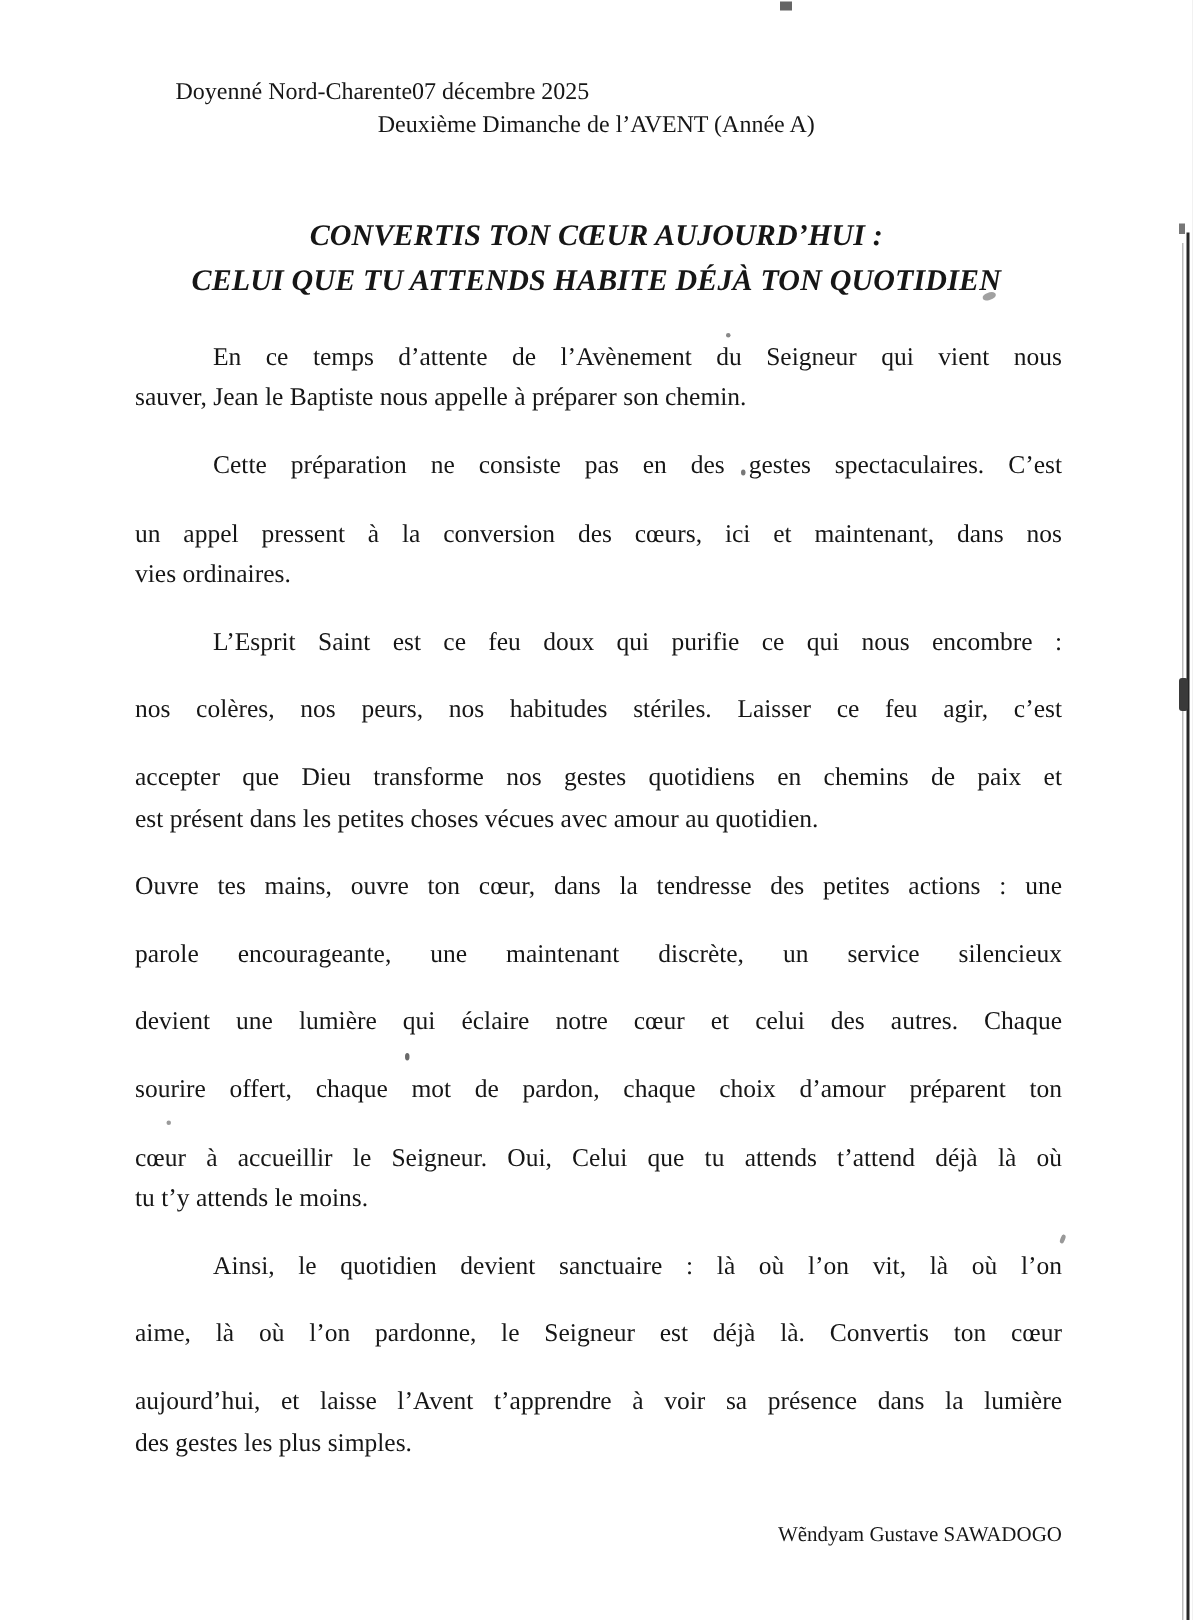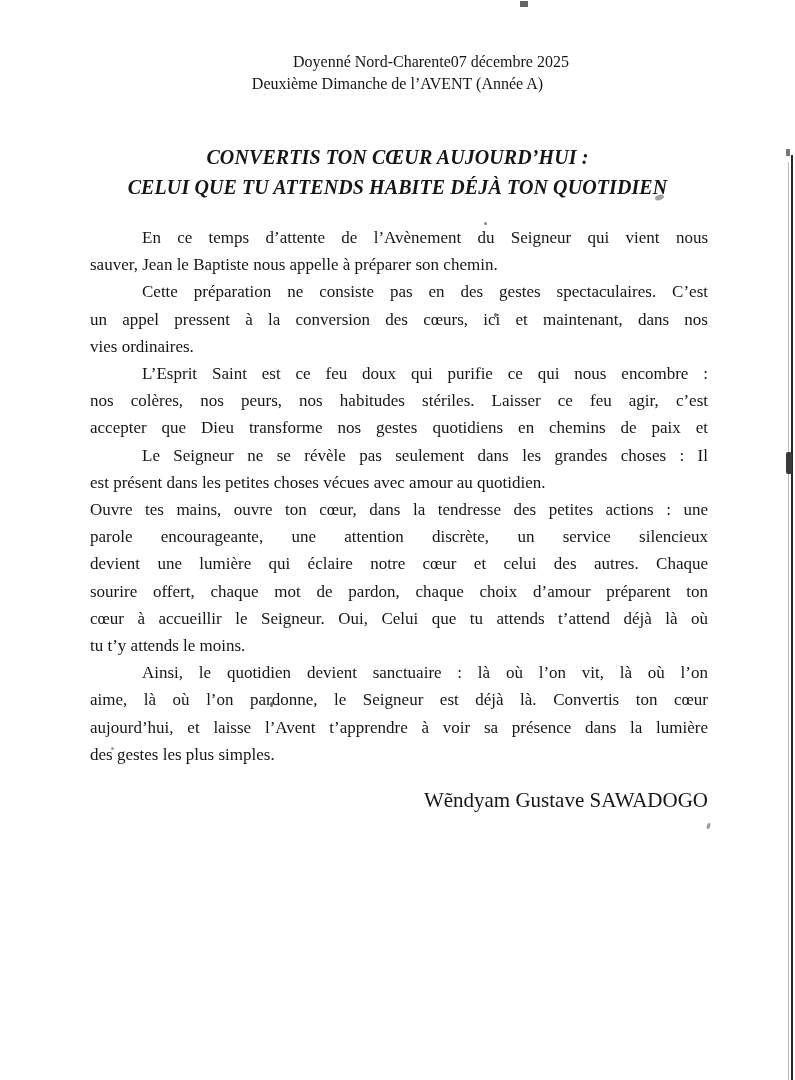--- a/index.html
+++ b/index.html
@@ -9,21 +9,21 @@
     width: 795px;
     height: 1080px;
     background: #ffffff;
     margin: 0 auto;
     overflow: hidden;
     font-family: "Liberation Serif", "DejaVu Serif", serif;
     color: #161616;
   }
   .header-row {
     display: flex;
-    justify-content: center;
+    justify-content: flex-start;
     padding: 54px 50px 0 117px;
     font-size: 16px;
     line-height: 16px;
   }
   .subtitle {
     text-align: center;
     font-size: 16px;
     line-height: 16px;
     margin-top: 6px;
   }
@@ -37,27 +37,27 @@
     letter-spacing: 0.1px;
   }
   .title .tline { display: block; }
   .body {
     margin: 22px 0 0 90px;
     width: 618px;
     font-size: 17px;
     line-height: 27.2px;
   }
   .ln { min-height: 27.2px; }
-  .j { text-align: justify; text-align-last: justify; }
+  .j { text-align: justify; text-align-last: justify; margin-top: 18px; }
   .ind { text-indent: 52px; }
   .signature {
-    margin: 22px 0 0 90px;
+    margin: 39px 0 0 90px;
     width: 618px;
     text-align: right;
-    font-size: 21px;
+    font-size: 14px;
     line-height: 20px;
   }
   .artifact { position: absolute; }
   .a-top-smudge   { left: 520px; top: 1px;   width: 8px;  height: 6px;  background: #4a4a4a; opacity: .85; }
   .a-title-squig  { left: 655px; top: 195px; width: 9px;  height: 5px;  background: #8a8a8a; border-radius: 50% 40% 50% 40%; transform: rotate(-15deg); opacity: .8; }
   .a-edge-light   { left: 788px; top: 162px; width: 1px;  height: 918px; background: #bbbbbb; }
   .a-edge-dark    { left: 791px; top: 155px; width: 2px;  height: 925px; background: #262626; }
   .a-edge-blob    { left: 786px; top: 452px; width: 6px;  height: 22px; background: #3a3a3a; border-radius: 2px; }
   .a-edge-tick    { left: 786px; top: 149px; width: 4px;  height: 7px;  background: #777777; }
   .a-dot-p1       { left: 484px; top: 222px; width: 3px;  height: 3px;  background: #888888; border-radius: 50%; }
@@ -101,25 +101,24 @@
     <div class="ln">sauver, Jean le Baptiste nous appelle à préparer son chemin.</div>
 
     <div class="ln j ind">Cette préparation ne consiste pas en des gestes spectaculaires. C’est</div>
     <div class="ln j">un appel pressent à la conversion des cœurs, ici et maintenant, dans nos</div>
     <div class="ln">vies ordinaires.</div>
 
     <div class="ln j ind">L’Esprit Saint est ce feu doux qui purifie ce qui nous encombre :</div>
     <div class="ln j">nos colères, nos peurs, nos habitudes stériles. Laisser ce feu agir, c’est</div>
     <div class="ln j">accepter que Dieu transforme nos gestes quotidiens en chemins de paix et</div>
 
-    <div class="ln j ind">Le Seigneur ne se révèle pas seulement dans les grandes choses : Il</div>
     <div class="ln">est présent dans les petites choses vécues avec amour au quotidien.</div>
 
     <div class="ln j">Ouvre tes mains, ouvre ton cœur, dans la tendresse des petites actions : une</div>
-    <div class="ln j">parole encourageante, une attention discrète, un service silencieux</div>
+    <div class="ln j">parole encourageante, une maintenant discrète, un service silencieux</div>
     <div class="ln j">devient une lumière qui éclaire notre cœur et celui des autres. Chaque</div>
     <div class="ln j">sourire offert, chaque mot de pardon, chaque choix d’amour préparent ton</div>
     <div class="ln j">cœur à accueillir le Seigneur. Oui, Celui que tu attends t’attend déjà là où</div>
     <div class="ln">tu t’y attends le moins.</div>
 
     <div class="ln j ind">Ainsi, le quotidien devient sanctuaire : là où l’on vit, là où l’on</div>
     <div class="ln j">aime, là où l’on pardonne, le Seigneur est déjà là. Convertis ton cœur</div>
     <div class="ln j">aujourd’hui, et laisse l’Avent t’apprendre à voir sa présence dans la lumière</div>
     <div class="ln">des gestes les plus simples.</div>
   </div>

